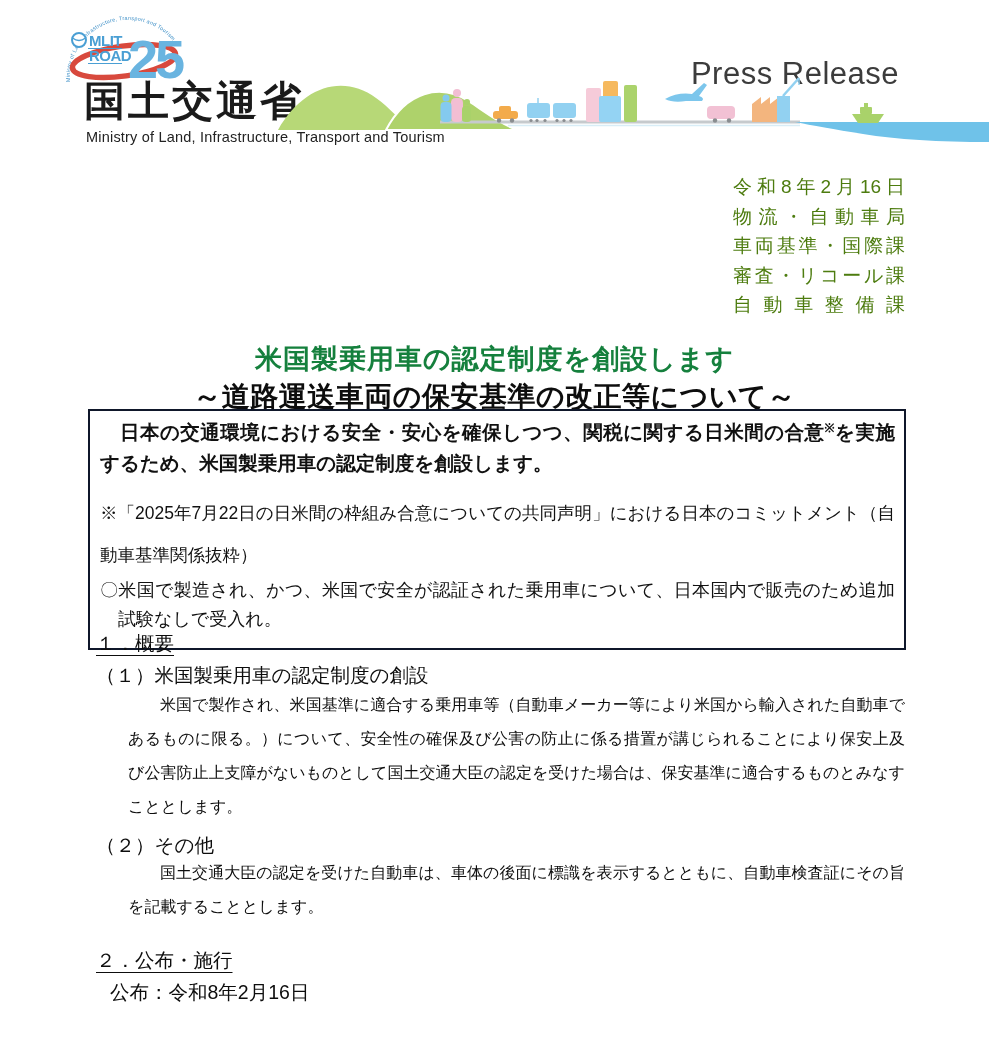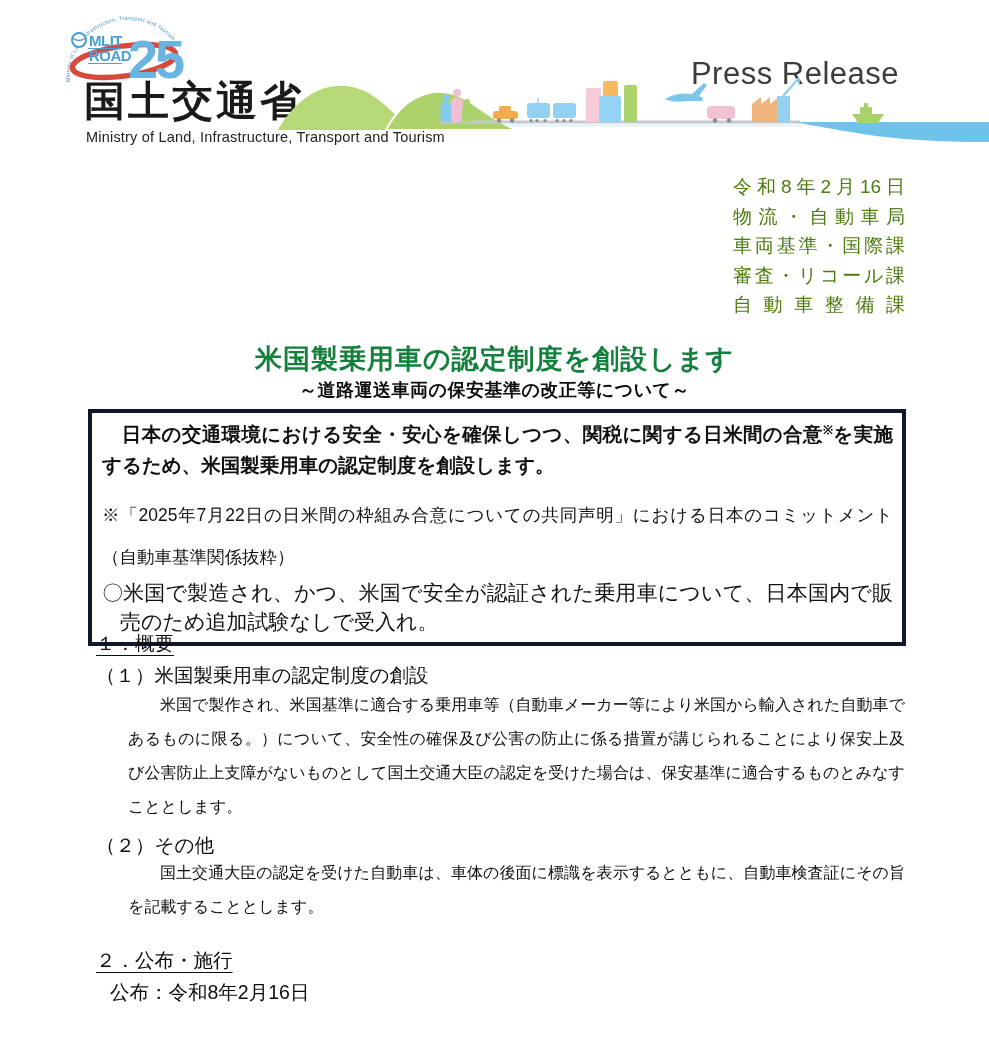--- a/index.html
+++ b/index.html
@@ -31,33 +31,33 @@
   }
   .meta-line { text-align:justify; text-align-last:justify; text-justify:inter-character; }
 
   
   .title-main {
     position:absolute; top:341px; left:0; width:100%; margin:0;
     text-align:center; font-size:27px; font-weight:bold; letter-spacing:1px; color:#15803d;
   }
   .title-sub {
     position:absolute; top:378px; left:0; width:100%; margin:0;
-    text-align:center; font-size:18px; font-weight:bold; letter-spacing:0.5px; color:#0d0d0d;font-family:Liberation Mono, monospace;
+    text-align:center; font-size:28px; font-weight:bold; letter-spacing:0.5px; color:#0d0d0d;font-family:Liberation Mono, monospace;
   }
 
   
   .summary-box {
     position:absolute; top:409px; left:88px; width:818px; box-sizing:border-box;
-    border:4px solid #0f172a; padding:6px 9px 6px 10px; background:#fff;
+    border:2px solid #0f172a; padding:6px 9px 14px 10px; background:#fff;
   }
   .lead  { margin:0 0 13px 0; font-size:19.5px; font-weight:bold; line-height:31px;
            text-align:justify; text-justify:inter-character; }
   .lead sup { font-size:12px; font-weight:bold; vertical-align:super; line-height:0; }
   .note  { margin:0; font-size:17.5px; line-height:42px; text-align:justify; text-justify:inter-character; }
-  .bullet{ margin:0; font-size:21px; line-height:29px; text-align:justify; text-justify:inter-character;
+  .bullet{ margin:0; font-size:18px; line-height:29px; text-align:justify; text-justify:inter-character;
            padding-left:18px; text-indent:-18px; }
 
   
   .sec-heading {
     position:absolute; left:96px; margin:0; font-size:19.5px; font-weight:normal;
     text-decoration:underline; text-underline-offset:5px; color:#0d0d0d;
   }
   .sub-heading { position:absolute; left:96px; font-size:19.5px; color:#0d0d0d; }
   .body-para {
     position:absolute; left:128px; width:777px; margin:0;

